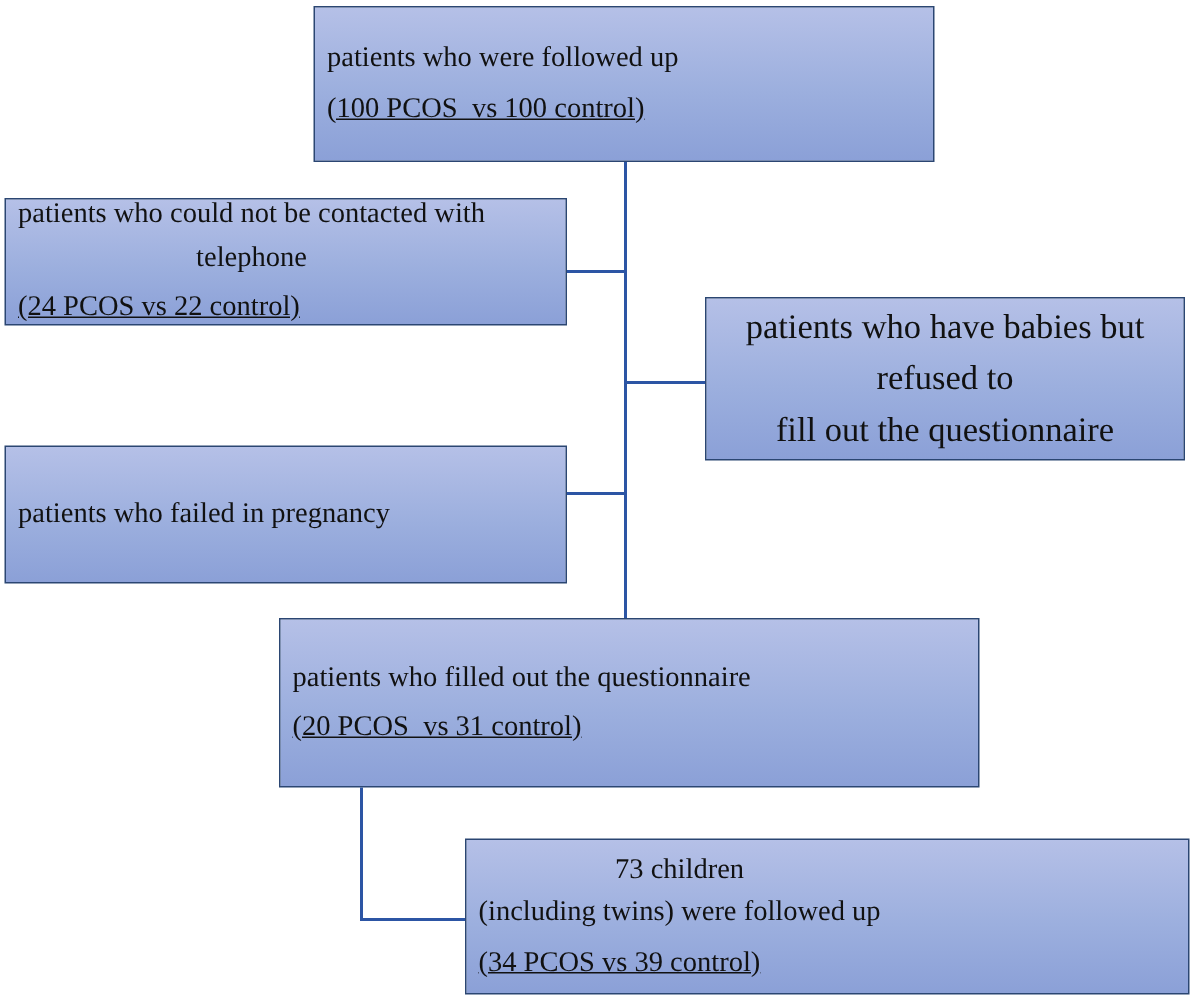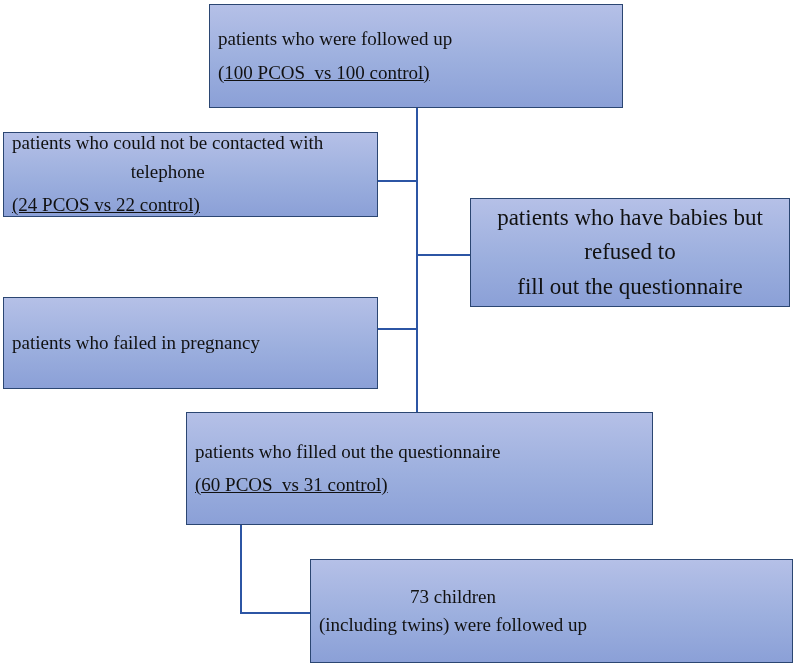--- a/index.html
+++ b/index.html
@@ -83,26 +83,27 @@
     <p class="title">patients who have babies but refused to
 fill out the questionnaire</p>
   </div>
 
   <div class="flow-box" id="box-failed-pregnancy">
     <p class="title">patients who failed in pregnancy</p>
   </div>
 
   <div class="flow-box" id="box-filled-questionnaire">
     <p class="title">patients who filled out the questionnaire</p>
-    <p class="count">(60 PCOS  vs 31 control)</p>
+    <p class="count">(20 PCOS  vs 31 control)</p>
   </div>
 
   <div class="flow-box" id="box-children">
     <p class="title">73 children
 (including twins) were followed up</p>
+    <p class="count">(34 PCOS vs 39 control)</p>
   </div>
 
   <div class="connector" id="conn-trunk"></div>
   <div class="connector" id="conn-branch-left1"></div>
   <div class="connector" id="conn-branch-right"></div>
   <div class="connector" id="conn-branch-left2"></div>
   <div class="connector" id="conn-drop"></div>
   <div class="connector" id="conn-branch-child"></div>
 
 </div>

